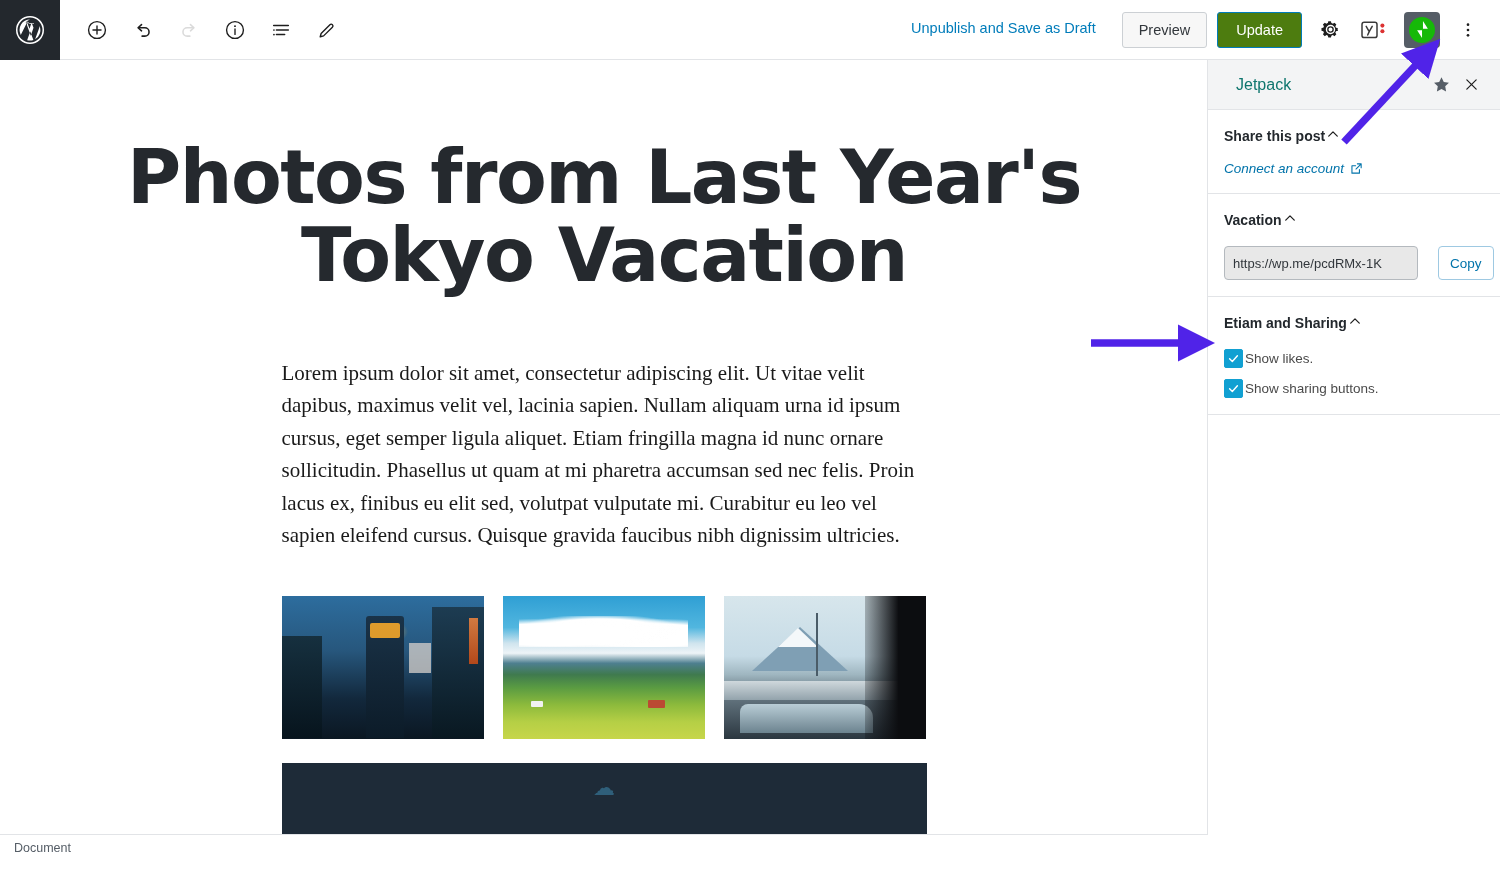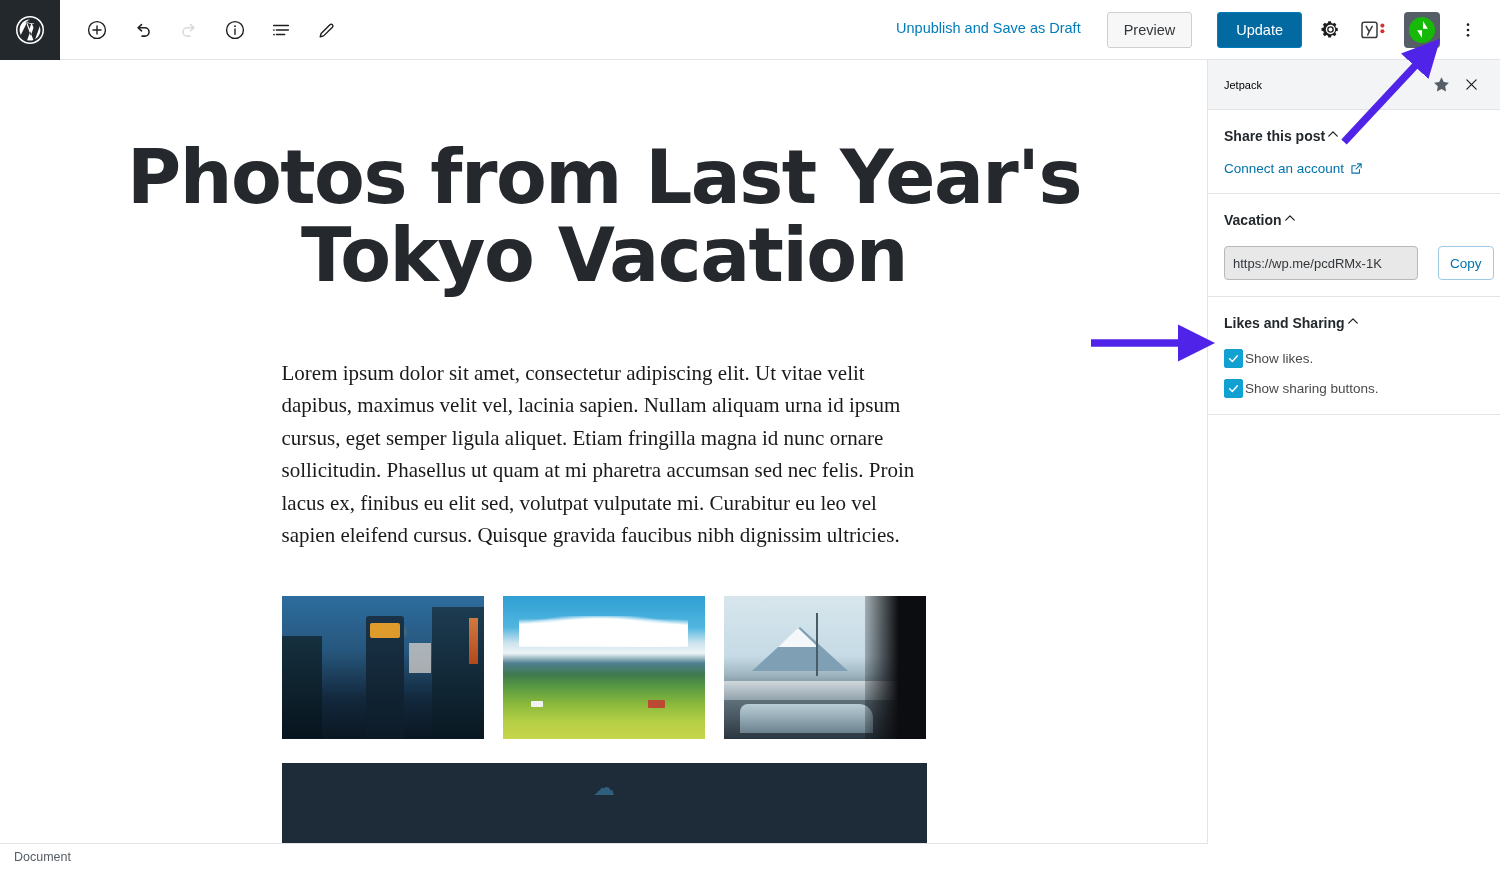--- a/index.html
+++ b/index.html
@@ -38,23 +38,23 @@
   .link-btn {
     color: #007cba; font-size: 14.5px; background: none; border: none;
     cursor: pointer; padding: 8px 12px; white-space: nowrap;
   }
   .btn-preview {
     font-size: 14.5px; color: #32373c; background: #f7f7f7;
     border: 1px solid #ccd0d4; border-radius: 3px;
     padding: 8px 16px; cursor: pointer; margin-left: 14px; height: 36px;
   }
   .btn-update {
-    font-size: 14.5px; color: #fff; background: #0369a1;
+    font-size: 14.5px; color: #fff; background: #4d7c0f;
     border: 1px solid #007cba; border-radius: 3px;
-    padding: 8px 18px; cursor: pointer; margin-left: 25px; height: 36px;
+    padding: 8px 18px; cursor: pointer; margin-left: 10px; height: 36px;
   }
   .icon-btn {
     width: 36px; height: 36px; margin-left: 10px;
     display: flex; align-items: center; justify-content: center;
     cursor: pointer; border-radius: 3px; background: none; border: none;
     position: relative;
   }
   .jetpack-btn {
     width: 36px; height: 36px; margin-left: 10px;
     background: #555d66; border-radius: 4px;
@@ -224,40 +224,40 @@
     background: #fff;
     border-left: 1px solid #e2e4e7;
   }
   .sb-header {
     height: 50px;
     background: #f3f4f5;
     border-bottom: 1px solid #e2e4e7;
     display: flex; align-items: center;
     padding: 0 14px 0 16px;
   }
-  .sb-title { font-size: 11px; color: #000000; flex: 1 1 auto; }
+  .sb-title { font-size: 16px; color: #0f766e; flex: 1 1 auto; margin-left: 12px; }
   .star-btn, .close-btn {
     width: 30px; height: 30px;
     display: flex; align-items: center; justify-content: center;
     cursor: pointer; background: none; border: none;
   }
   .sb-section { border-bottom: 1px solid #e2e4e7; padding: 16px; }
   .sb-section-head {
     display: flex; align-items: center; justify-content: flex-start;
     cursor: pointer;
   }
   .sb-section-title { font-size: 14px; font-weight: 700; color: #23282d; }
   .sb-desc {
     font-size: 13.5px; color: #4a4a4a; line-height: 1.42;
     margin-top: 16px;
   }
   .sb-link {
     display: inline-flex; align-items: center; gap: 6px;
     font-size: 13.5px; color: #0073aa; margin-top: 15px;
-    text-decoration: none; cursor: pointer;
+    text-decoration: none; cursor: pointer; font-style: italic;
   }
   .shortlink-row { display: flex; align-items: center; gap: 20px; margin-top: 16px; }
   .shortlink-input {
     flex: 1 1 auto; height: 34px;
     background: #e8e8e8;
     border: 1px solid #b4b9be; border-radius: 4px;
     font-family: "Liberation Sans", sans-serif;
     font-size: 13px; color: #32373c;
     padding: 0 8px; cursor: text;
   }
@@ -275,21 +275,21 @@
   .checkbox {
     width: 19px; height: 19px; flex: 0 0 19px;
     background: #11a0d2; border: 1px solid #11a0d2;
     border-radius: 2px;
     display: flex; align-items: center; justify-content: center;
   }
   .check-label { font-size: 13.5px; color: #4a4a4a; }
 
   
   .statusbar {
-    position: absolute; bottom: 3px; left: 0;
+    position: absolute; bottom: 12px; left: 0;
     width: 1208px; height: 26px;
     border-top: 1px solid #e2e4e7;
     background: #fff;
     display: flex; align-items: center;
     padding-left: 14px;
   }
   .status-text { font-size: 12.5px; color: #555d66; cursor: pointer; }
 
   
   .annot { position: absolute; pointer-events: none; }
@@ -471,21 +471,21 @@
         </span>
       </div>
       <div class="shortlink-row">
         <input class="shortlink-input" type="text" readonly="" value="https://wp.me/pcdRMx-1K" style="">
         <button class="copy-btn">Copy</button>
       </div>
     </div>
 
     <div class="sb-section">
       <div class="sb-section-head">
-        <span class="sb-section-title">Likes and Sharing</span>
+        <span class="sb-section-title">Etiam and Sharing</span>
         <span>
           <svg width="16" height="16" viewBox="0 0 24 24">
             <path d="M5.6 15.2L12 8.8l6.4 6.4" fill="none" stroke="#1e1e1e" stroke-width="1.9" stroke-linecap="round" stroke-linejoin="round"></path>
           </svg>
         </span>
       </div>
 
       <div class="check-row">
         <span class="checkbox">
           <svg width="13" height="13" viewBox="0 0 24 24">

